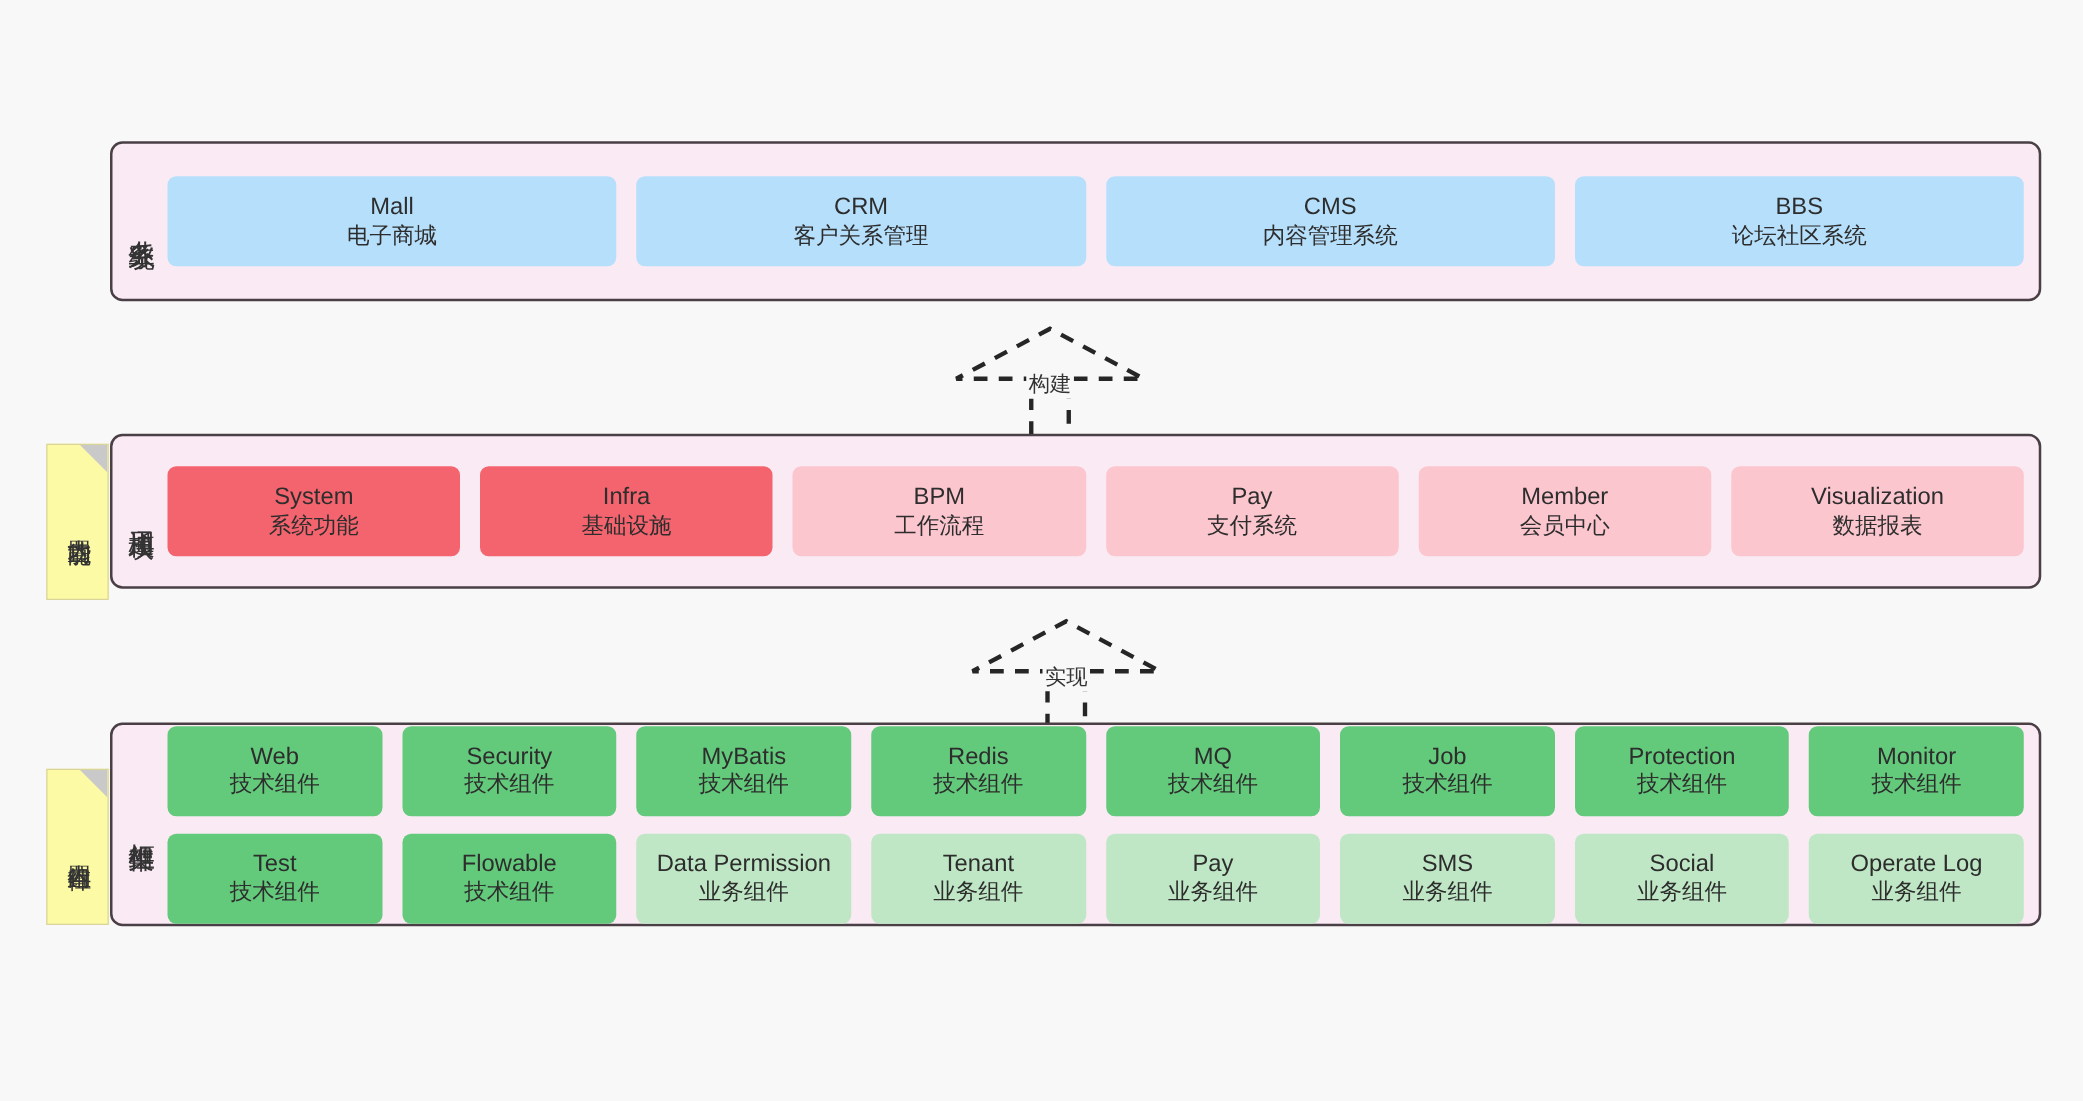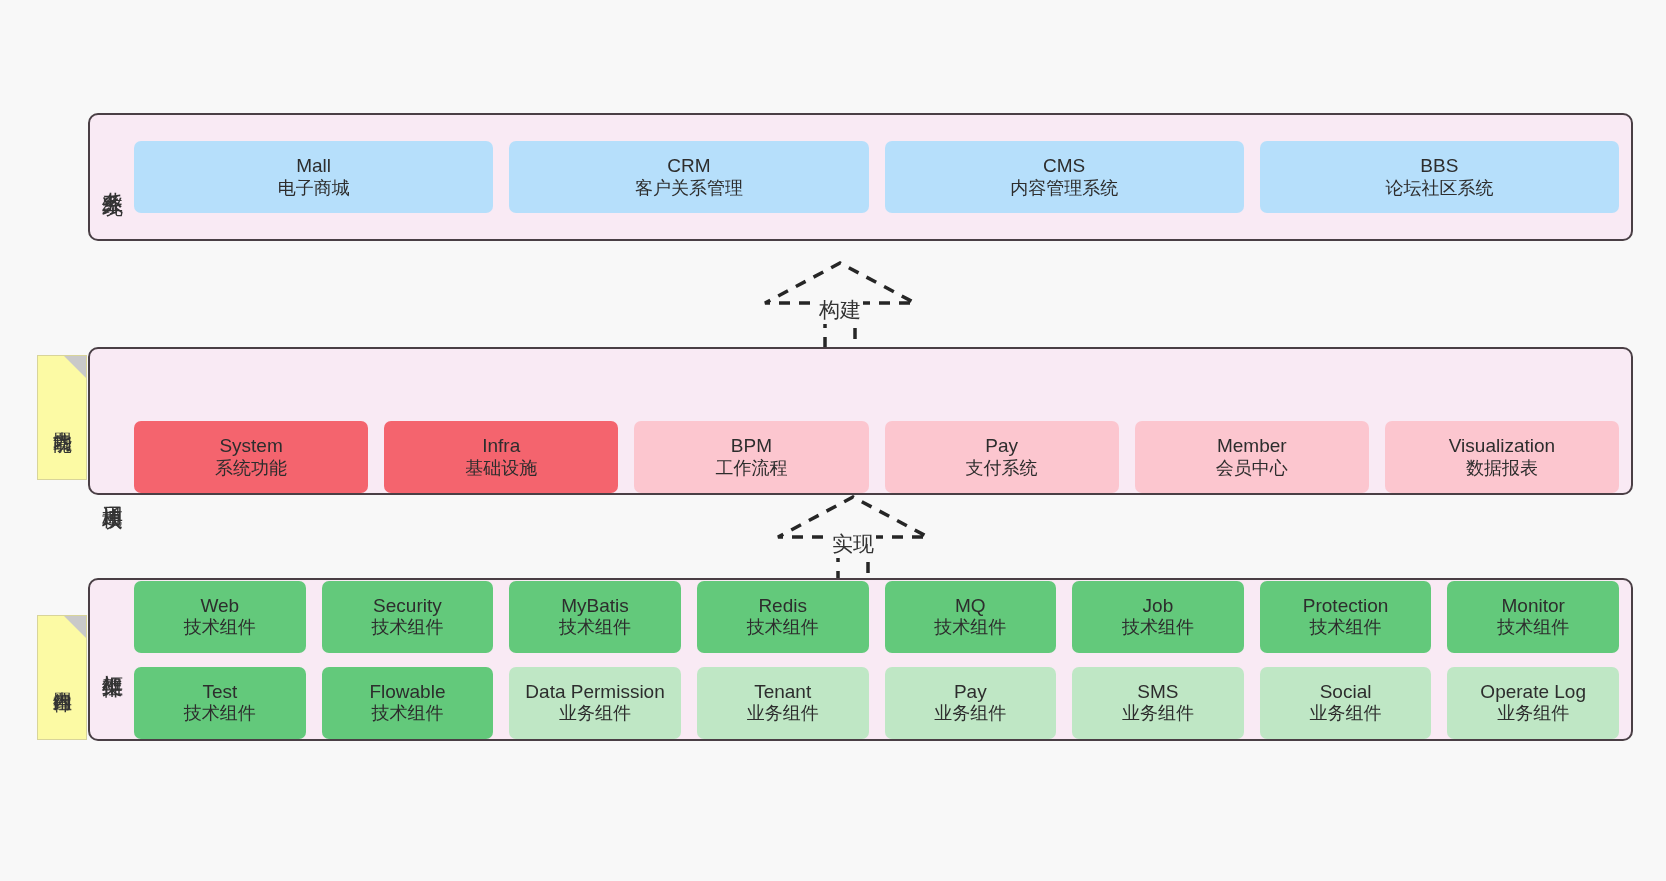--- a/index.html
+++ b/index.html
@@ -114,21 +114,21 @@
   .arrow{
     position:absolute;
     width:160px;height:95px;
   }
   .arrow svg{display:block;width:160px;height:95px;}
   .arrow .alabel{
     position:absolute;
     left:50%;
     transform:translateX(-50%);
     top:38px;
-    font-size:21px;
+    font-size:17px;
     color:#333;
     background:#f8f8f8;
     padding:0 2px;
     white-space:nowrap;
     user-select:none;
   }
 </style>
 </head>
 <body>
 
@@ -161,21 +161,21 @@
     <path d="M 65 90 L 65 45 L 5 45 L 80 5 L 155 45 L 95 45 L 95 90" fill="none" stroke="#262626" stroke-width="3.5" stroke-dasharray="11,9" stroke-linejoin="miter"></path>
   </svg>
   <span class="alabel">构建</span>
 </div>
 
 <div class="sticky" style="left:37px;top:355px;height:125px;">
   <span class="fold"></span>
   <span>内置功能</span>
 </div>
 
-<div class="layer layer-common" style="left:88px;top:347px;width:1545px;height:148px;align-items:flex-end;">
+<div class="layer layer-common" style="left:88px;top:347px;width:1545px;height:124px;">
   <div class="layer-caption">通用模块</div>
   <div class="layer-body">
     <div class="row">
       <div class="card red">
         <span class="ct">System</span>
         <span class="cs">系统功能</span>
       </div>
       <div class="card red">
         <span class="ct">Infra</span>
         <span class="cs">基础设施</span>

